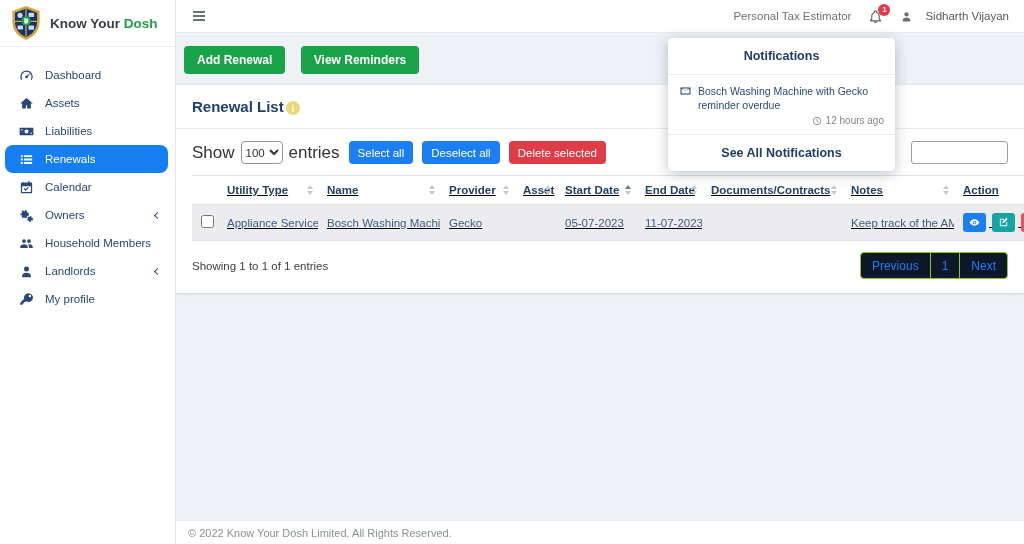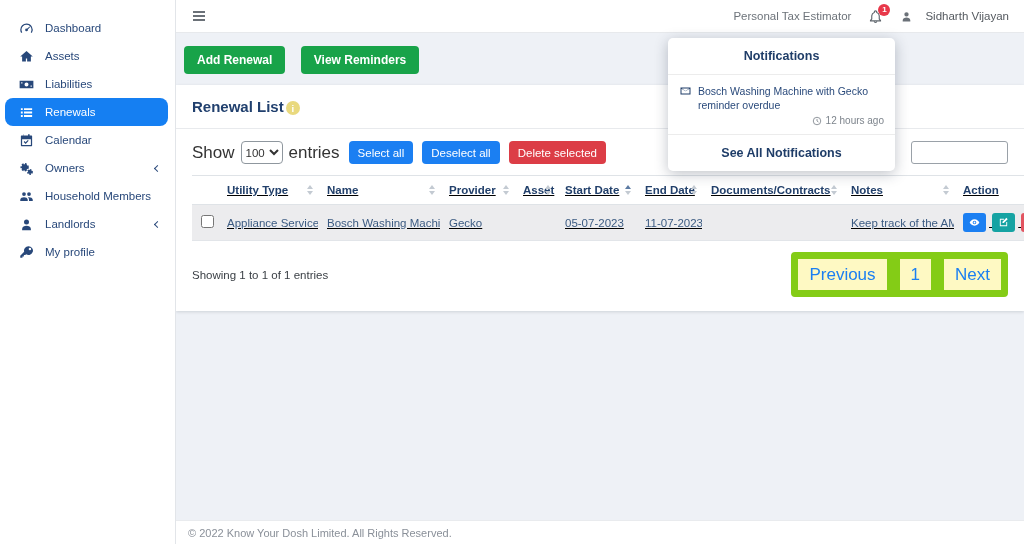--- a/index.html
+++ b/index.html
@@ -82,21 +82,21 @@
   .col-end{width:66px;} .col-docs{width:140px;} .col-notes{width:112px;} .col-action{width:70px;}
   .row-check{width:13px;height:13px;cursor:pointer;}
   .action-btn{width:23px;height:19px;border:none;border-radius:3px;margin-right:3px;
     display:inline-flex;align-items:center;justify-content:center;cursor:pointer;vertical-align:middle;}
   .action-btn svg{width:11px;height:11px;fill:#fff;}
   .act-view{background:#1b7ff2;} .act-edit{background:#16a3a3;} .act-del{background:#e25460;}
 
   .table-footer{display:flex;align-items:center;justify-content:space-between;margin-top:11px;}
   .info-text{font-size:11.5px;color:#3a3f45;}
   .pager{display:flex;}
-  .page-btn{border:7px solid #84cc16;background:#fef9c3;color:#1b7ff2;font-size:17px;
+  .page-btn{border:1px solid #84cc16;background:#0f172a;color:#1b7ff2;font-size:12px;
     padding:5.5px 11px;margin-left:-1px;cursor:pointer;}
   .page-btn.first{border-radius:4px 0 0 4px;margin-left:0;}
   .page-btn.last{border-radius:0 4px 4px 0;}
 
   .footer{position:absolute;left:176px;right:0;bottom:0;height:24px;background:#fff;
     border-top:1px solid #e9ebee;display:flex;align-items:center;padding-left:12px;
     font-size:11px;color:#8a9099;}
 
   
   .notif{position:absolute;left:668px;top:38px;width:227px;background:#fff;border-radius:5px;
@@ -110,20 +110,36 @@
   .notif-time{display:flex;justify-content:flex-end;align-items:center;gap:4px;
     color:#7d848c;font-size:10px;margin-top:3px;}
   .notif-time svg{width:10px;height:10px;}
   .notif-footer{padding:11px;text-align:center;font-weight:bold;color:#1f3d68;
     font-size:12.5px;cursor:pointer;}
 </style>
 </head>
 <body>
 
 <aside class="sidebar">
+  <div class="brand">
+    <span style="display:flex;">
+      <svg width="34" height="38" viewBox="0 0 40 44">
+        <path d="M20 2 4 8v12c0 12 7 18 16 22 9-4 16-10 16-22V8L20 2z" fill="#d9a53c"></path>
+        <path d="M20 5 7 10v10c0 10 6 15.4 13 18.8C27 35.4 33 30 33 20V10L20 5z" fill="#16356e"></path>
+        <path d="M20 5v33M7 20h26" stroke="#d9a53c" stroke-width="1.5" fill="none"></path>
+        <circle cx="13" cy="13" r="3" fill="#cfd8ea"></circle>
+        <rect x="23" y="10" width="6.5" height="5" rx="1" fill="#cfd8ea"></rect>
+        <rect x="10" y="25" width="6.5" height="4.5" rx="1" fill="#cfd8ea"></rect>
+        <rect x="23" y="25" width="6.5" height="5" rx="1" fill="#cfd8ea"></rect>
+        <circle cx="20" cy="19.5" r="5.5" fill="#1fa14b"></circle>
+        <path d="M18 16.5v6h1.8a3 3 0 0 0 0-6H18z" fill="#fff"></path>
+      </svg>
+    </span>
+    <span class="brand-text"><span>Know Your</span> <span class="accent">Dosh</span></span>
+  </div>
 
   <nav class="nav">
     <a class="nav-item">
       <span class="nav-icon">
         <svg viewBox="0 0 24 24">
             <path d="M12 4a10 10 0 0 0-10 10c0 1.9.5 3.6 1.4 5.1l1.8-1A8 8 0 0 1 4 14a8 8 0 1 1 16 0 8 8 0 0 1-1.2 4.1l1.8 1A10 10 0 0 0 12 4zm4.9 4.6-4.2 3.6a2.2 2.2 0 1 0 1.5 1.5l3.6-4.2-.9-.9z"></path>
           </svg>
       </span>
       <span>Dashboard</span>
     </a>

